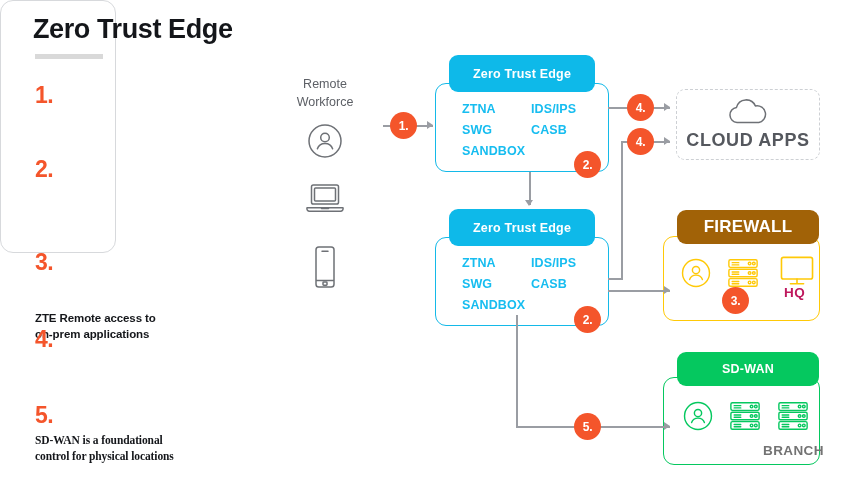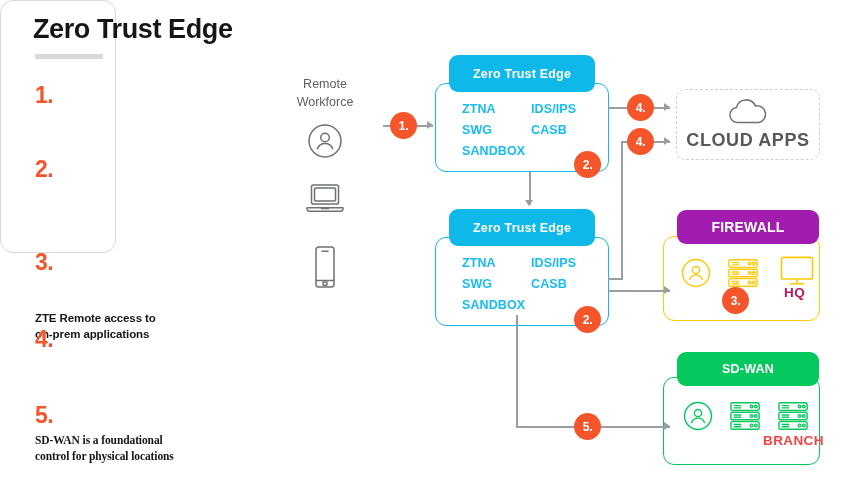--- a/index.html
+++ b/index.html
@@ -57,21 +57,21 @@
     border:1.6px dashed #cdd0d4;border-radius:9px;background:#fff;box-sizing:border-box;position:absolute;
   }
   #cloud-label{
     position:absolute;left:676px;top:130px;width:144px;text-align:center;
     font-size:18px;font-weight:bold;color:#55585e;letter-spacing:0.6px;
   }
   #cloud-icon{position:absolute;left:676px;top:98px;width:144px;display:flex;justify-content:center;}
 
   
   .fw-body{border:1.7px solid #ffc907;}
-  .fw-head{background:#a21caf;font-size:14px;}
+  .fw-head{background:#a16207;font-size:17px;}
   .corner-label{position:absolute;font-size:13.5px;font-weight:bold;letter-spacing:0.4px;}
 
   
   .sd-body{border:1.7px solid #05c85f;}
   .sd-head{background:#05c85f;font-size:12.5px;}
 
   
   .badge{
     position:absolute;width:27px;height:27px;border-radius:50%;background:#f4552b;
     color:#fff;font-size:12px;font-weight:bold;
@@ -275,21 +275,21 @@
       <path d="M5.5 6h7M5.5 8.4h7M5.5 16h7M5.5 18.4h7M5.5 26h7M5.5 28.4h7" stroke-linecap="round"></path>
       <circle cx="24" cy="7" r="1.4"></circle>
         <circle cx="28.5" cy="7" r="1.4"></circle>
       <circle cx="24" cy="17" r="1.4"></circle>
         <circle cx="28.5" cy="17" r="1.4"></circle>
       <circle cx="24" cy="27" r="1.4"></circle>
         <circle cx="28.5" cy="27" r="1.4"></circle>
     </svg>
   </div>
 
-  <div class="corner-label" style="left:763px;top:433px;color:#ef4444;z-index:21;">BRANCH</div>
+  <div class="corner-label" style="left:763px;top:443px;color:#737373;z-index:21;">BRANCH</div>
 
   <div class="badge" style="left:390px;top:112px;">1.</div>
   <div class="badge" style="left:574px;top:151px;">2.</div>
   <div class="badge" style="left:627px;top:94px;">4.</div>
   <div class="badge" style="left:627px;top:128px;">4.</div>
   <div class="badge" style="left:574px;top:306px;">2.</div>
   <div class="badge" style="left:722px;top:287px;">3.</div>
   <div class="badge" style="left:574px;top:413px;">5.</div>
 
 </div>

